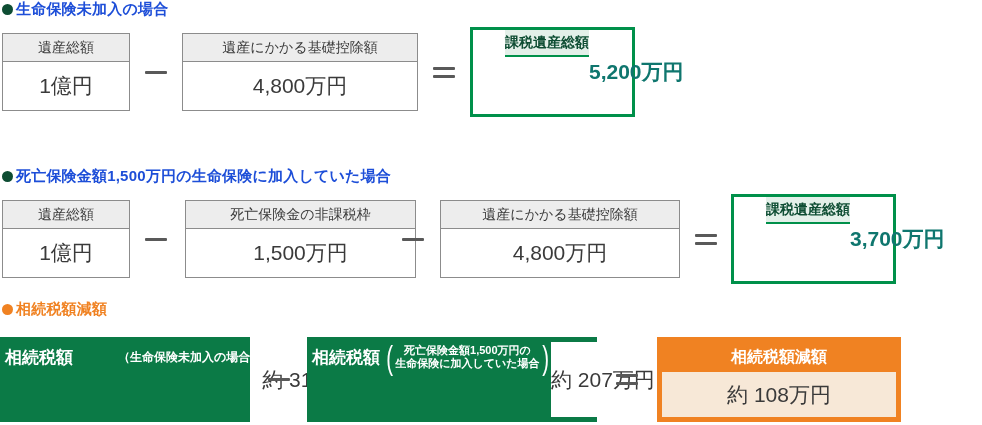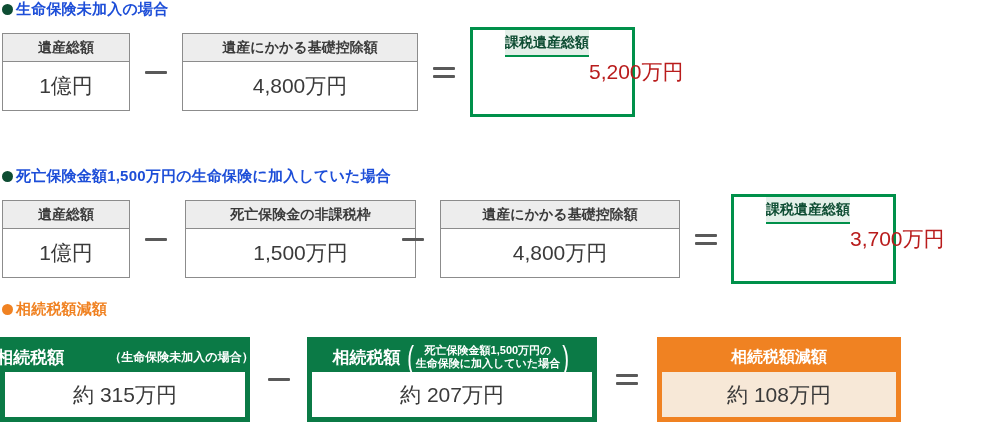--- a/index.html
+++ b/index.html
@@ -40,21 +40,21 @@
     border: 1px solid #8c8c8c;
     background: #ffffff;
     display: flex;
     flex-direction: column;
   }
   .card .card-head {
     background: #ededed;
     border-bottom: 1px solid #8c8c8c;
     color: #3a3a3a;
     font-size: 14px;
-    font-weight: bold;
+    font-weight: normal;
     height: 28px;
     display: flex;
     align-items: center;
     justify-content: center;
     white-space: nowrap;
   }
   .card .card-value {
     flex: 1;
     color: #3a3a3a;
     font-size: 21px;
@@ -80,35 +80,36 @@
     font-size: 14px;
     font-weight: bold;
     height: 27px;
     display: flex;
     align-items: center;
     justify-content: center;
     white-space: nowrap;
   }
   .card-green .card-value {
     flex: 1;
-    color: #b91c1c;
+    color: #0f766e;
     font-size: 21px;
     display: flex;
     align-items: center;
     justify-content: center;
     white-space: nowrap;
+    font-weight: bold;
   }
 
   
   .card-dgreen {
     position: absolute;
     background: #0b7a46;
     padding: 5px;
     display: flex;
-    flex-direction: column;
+    flex-direction: row;
   }
   .card-dgreen .card-head {
     color: #ffffff;
     font-size: 17px;
     font-weight: bold;
     height: 30px;
     display: flex;
     align-items: center;
     justify-content: center;
     white-space: nowrap;

